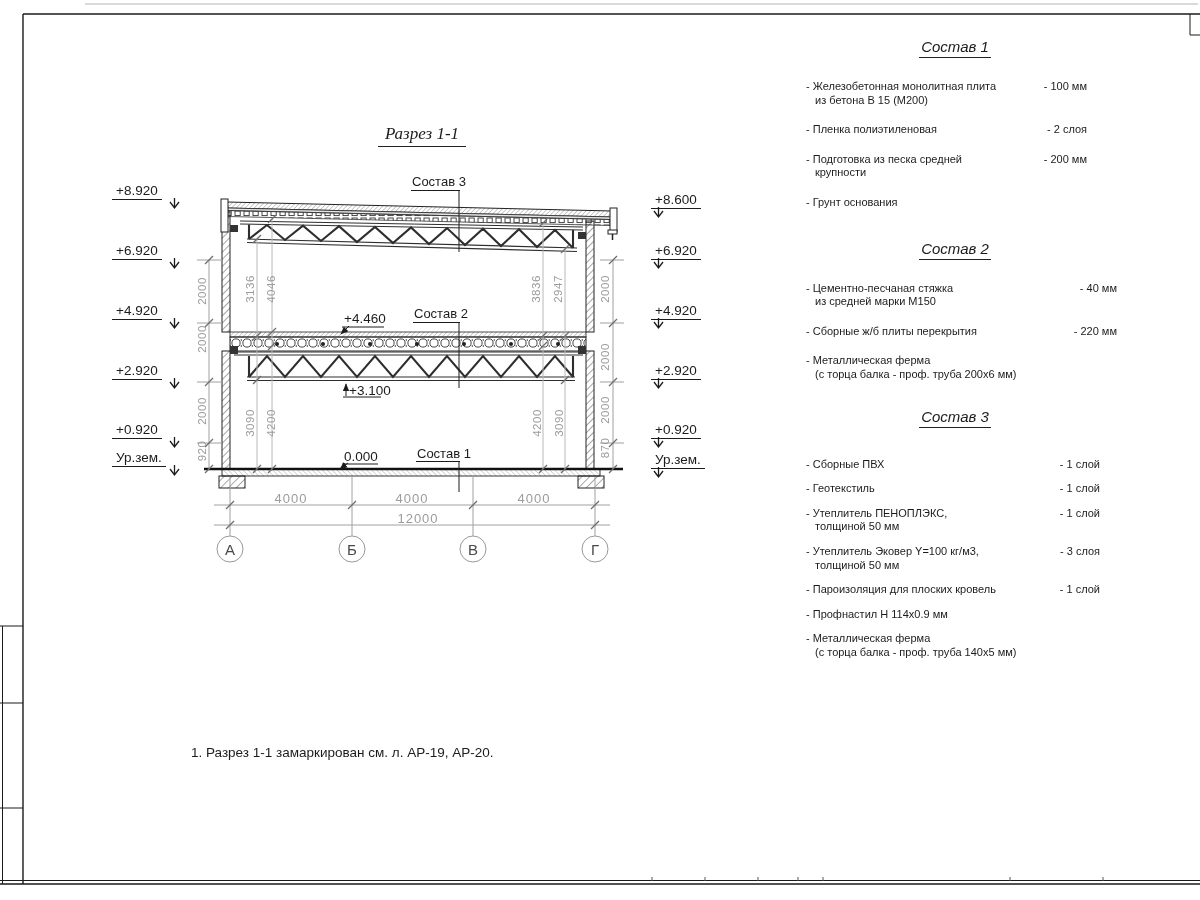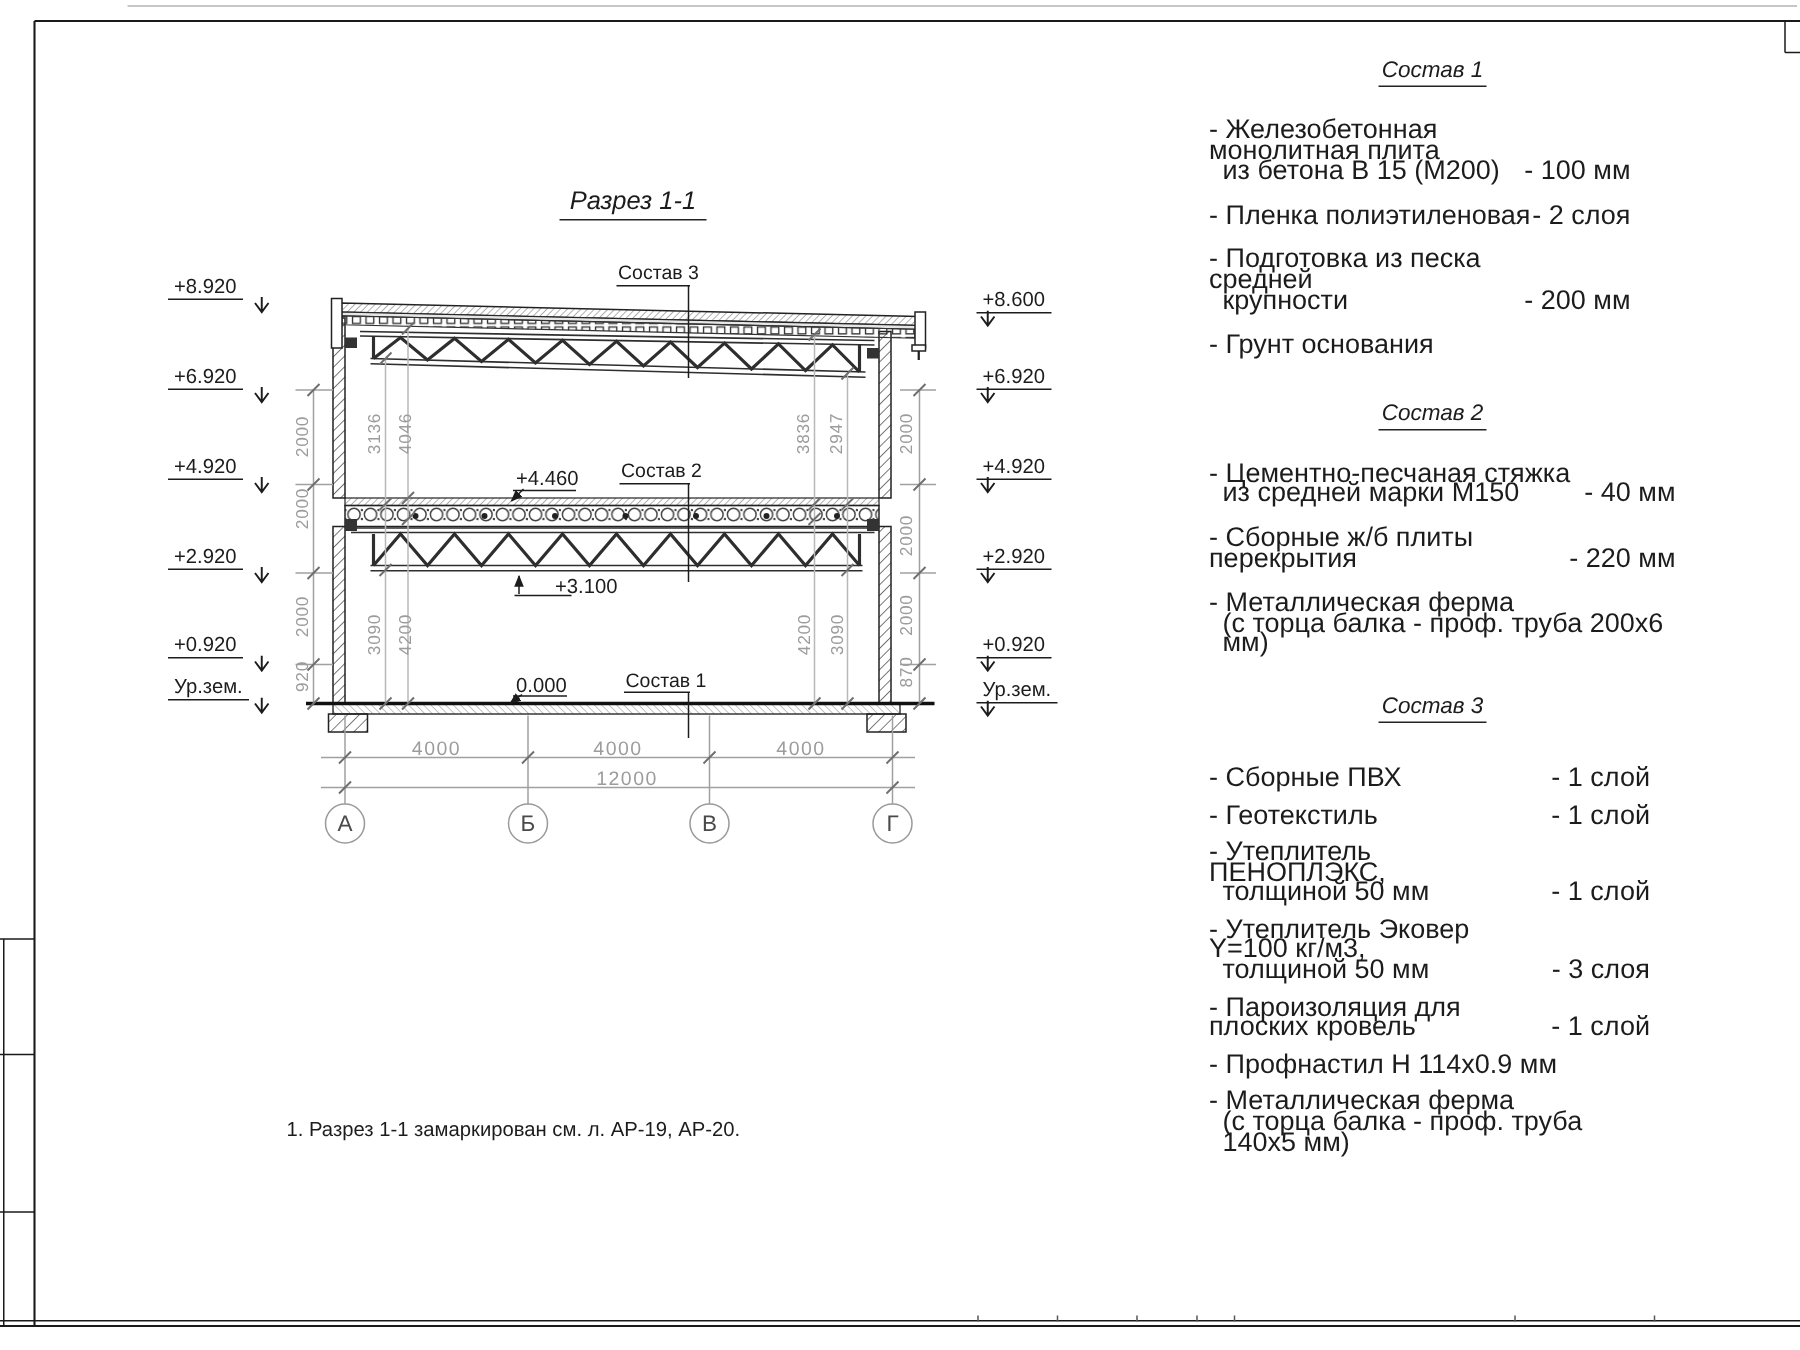--- a/index.html
+++ b/index.html
@@ -1,20 +1,20 @@
 <!DOCTYPE html>
 <html><head>
 <meta charset="utf-8">
 <style>
   html,body{margin:0;padding:0;background:#e8e8e8;}
   .sheet{position:relative;width:1200px;height:900px;background:#ffffff;overflow:hidden;
          font-family:"Liberation Sans", sans-serif;color:#1c1c1c;}
   svg.bg{position:absolute;left:0;top:0;width:1200px;height:900px;}
   .abs{position:absolute;}
-  .title{font-size:17px;font-style:italic;}
+  .title{font-size:17px;font-style:italic;font-family:Liberation Serif, serif;}
   .title .tx{display:inline-block;border-bottom:1.4px solid #222;padding:0 7px 2px 7px;}
   
   .lvl{position:absolute;width:72px;font-size:13.5px;line-height:15px;height:28px;}
   .lvl .tx{display:inline-block;border-bottom:1.2px solid #1c1c1c;padding:0 4px 1px 4px;white-space:nowrap;}
   .lvl .ar{position:absolute;top:15px;}
   .lvl-l{text-align:left;}
   .lvl-l .ar{right:2px;}
   .lvl-r{text-align:left;}
   .lvl-r .ar{left:0px;}
   
@@ -23,21 +23,21 @@
   
   .hdim{position:absolute;width:64px;text-align:center;font-size:13px;color:#9c9c9c;letter-spacing:1px;}
   .axis{position:absolute;width:30px;text-align:center;font-size:15px;color:#4a4a4a;}
   .callout{position:absolute;font-size:13px;color:#1c1c1c;white-space:nowrap;}
   .ilvl{position:absolute;font-size:13.5px;color:#1c1c1c;white-space:nowrap;}
   .note{position:absolute;font-size:13.5px;color:#1c1c1c;}
   
   .panel{position:absolute;left:806px;top:38px;width:324px;}
   .comp-head{text-align:center;font-size:15px;font-style:italic;margin:0 26px 22px 0;}
   .comp-head .tx{display:inline-block;border-bottom:1.2px solid #222;padding:0 2px 2px 2px;}
-  .comp-item{display:flex;align-items:flex-end;font-size:18px;line-height:13.6px;}
+  .comp-item{display:flex;font-size:11px;line-height:13.6px;}
   .comp-line.cont{padding-left:9px;}
   .comp-value{margin-left:auto;white-space:nowrap;}
   .comp-s1 .comp-item{margin-bottom:16px;}
   .comp-s2 .comp-item{margin-bottom:16px;}
   .comp-s3 .comp-item{margin-bottom:11px;}
   .comp-s2{margin-top:30px;}
   .comp-s3{margin-top:26px;}
   .comp-s3 .comp-head{margin-bottom:30px;}
   .comp-s1 .comp-value{margin-right:43px;}
   .comp-s2 .comp-value{margin-right:13px;}
@@ -244,21 +244,21 @@
 
   <div class="abs title" style="left:372px;top:124px;width:100px;text-align:center;">
     <span class="tx">Разрез 1-1</span>
   </div>
 
   <div class="callout" style="left:412px;top:174px;">Состав 3</div>
   <div class="callout" style="left:414px;top:306px;">Состав 2</div>
   <div class="callout" style="left:417px;top:446px;">Состав 1</div>
 
   <div class="ilvl" style="left:344px;top:311px;">+4.460</div>
-  <div class="ilvl" style="left:370px;top:383px;">+3.100</div>
+  <div class="ilvl" style="left:349px;top:383px;">+3.100</div>
   <div class="ilvl" style="left:344px;top:449px;">0.000</div>
 
   <div class="lvl lvl-l" style="left:112px;top:183px;"><span class="tx">+8.920</span><svg class="ar" width="15" height="12" viewBox="0 0 15 12">
         <path d="M7.5 0 V9.5 M3 4 L7.5 10 L12 4" stroke="#1c1c1c" stroke-width="1.3" fill="none"></path>
       </svg></div>
   <div class="lvl lvl-l" style="left:112px;top:243px;"><span class="tx">+6.920</span><svg class="ar" width="15" height="12" viewBox="0 0 15 12">
         <path d="M7.5 0 V9.5 M3 4 L7.5 10 L12 4" stroke="#1c1c1c" stroke-width="1.3" fill="none"></path>
       </svg></div>
   <div class="lvl lvl-l" style="left:112px;top:303px;"><span class="tx">+4.920</span><svg class="ar" width="15" height="12" viewBox="0 0 15 12">
         <path d="M7.5 0 V9.5 M3 4 L7.5 10 L12 4" stroke="#1c1c1c" stroke-width="1.3" fill="none"></path>

